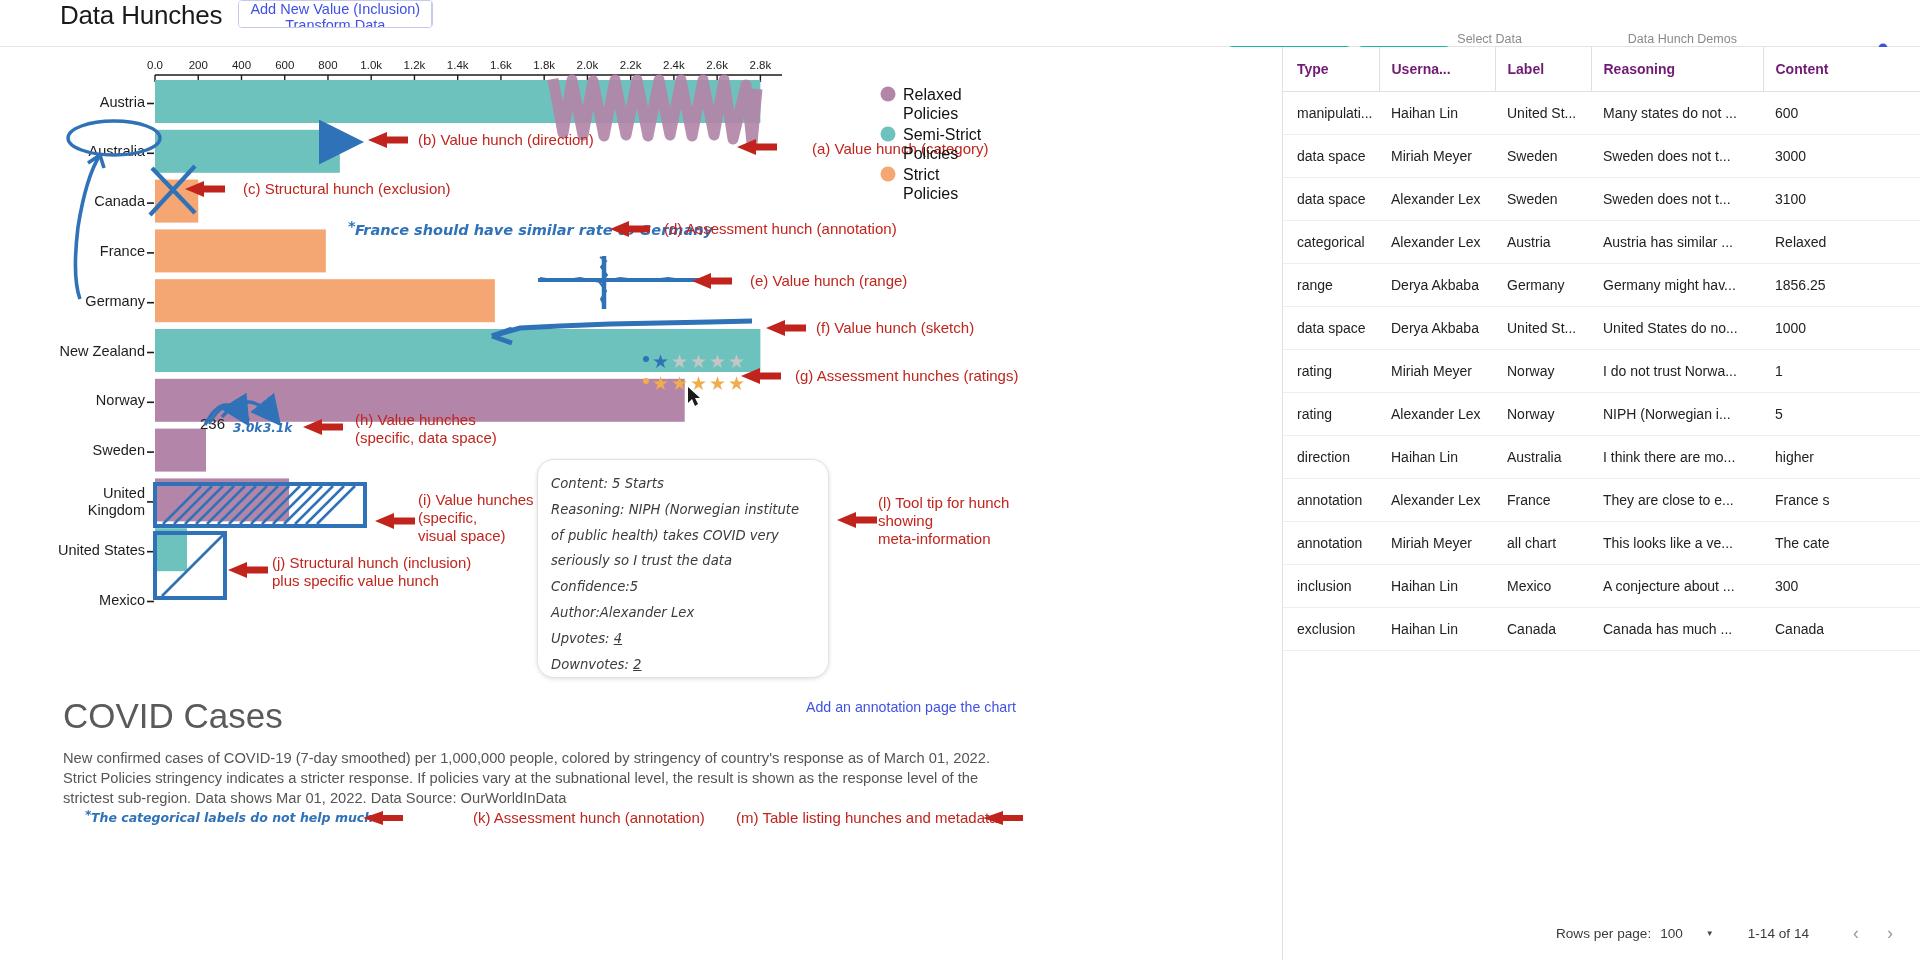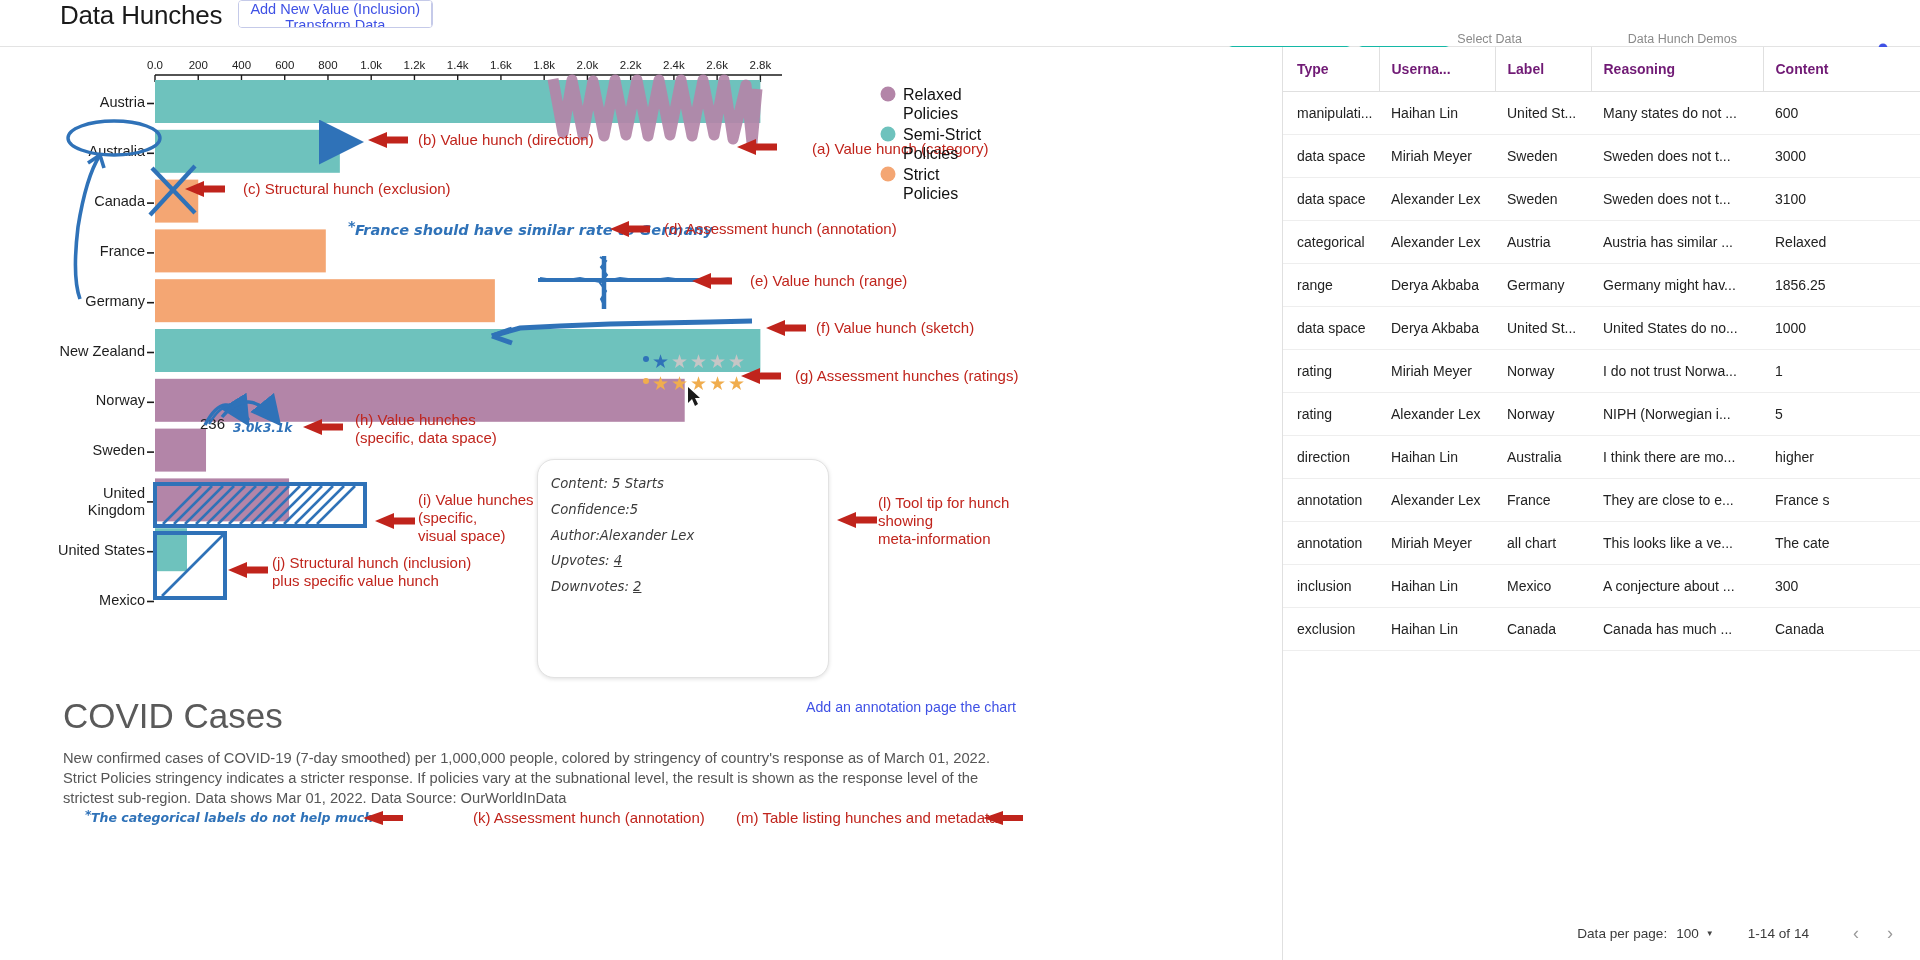--- a/index.html
+++ b/index.html
@@ -99,21 +99,21 @@
   }
   .tbl td:first-child { padding-left:14px; }
   .tbl-scroll-area { position:absolute; left:0; top:0; width:638px; height:845px; overflow:hidden; }
   .hscroll-track { position:absolute; left:0; top:838px; width:638px; height:16px; background:#fff; }
   .tbl-footer {
     position:absolute; left:0; top:860px; width:638px; height:52px;
     display:flex; align-items:center; justify-content:flex-end;
     font-size:13.6px; color:#3b3b3b; padding-right:14px; gap:0;
   }
   .tbl-footer .rpp-label { margin-right:9px; }
-  .rpp-select { display:flex; align-items:center; cursor:pointer; margin-right:34px; }
+  .rpp-select { display:flex; align-items:center; cursor:pointer; margin-right:34px;gap:16px; }
   .rpp-select .v { font-size:13.6px; }
   .rpp-select .c { font-size:8px; margin-left:7px; color:#444; }
   .range-lbl { margin-right:30px; }
   .pg-btn { width:34px; text-align:center; color:#9a9a9a; font-size:18px; cursor:pointer; user-select:none; }
 </style>
 </head>
 <body>
 
 <div class="topbar">
   <div class="app-title">Data Hunches</div>
@@ -385,20 +385,21 @@
         <text x="903" y="53" class="legend-lbl"><tspan x="903">Relaxed</tspan><tspan x="903" dy="19">Policies</tspan></text>
         <circle cx="888" cy="87" r="7.5" fill="#6ec2bd"></circle>
         <text x="903" y="93" class="legend-lbl"><tspan x="903">Semi-Strict</tspan><tspan x="903" dy="19">Policies</tspan></text>
         <circle cx="888" cy="127" r="7.5" fill="#f4a673"></circle>
         <text x="903" y="133" class="legend-lbl"><tspan x="903">Strict</tspan><tspan x="903" dy="19">Policies</tspan></text>
       </g>
   </svg>
 
   <div class="tooltip">
     <div>Content: 5 Starts</div>
+    <div class="wrap">Reasoning: NIPH (Norwegian institute of public health) takes COVID very seriously so I trust the data</div>
     <div>Confidence:5</div>
     <div>Author:Alexander Lex</div>
     <div>
       <span>Upvotes:</span>
       <u>4</u>
     </div>
     <div>
       <span>Downvotes:</span>
       <u>2</u>
     </div>
@@ -537,21 +538,21 @@
           </tr>
         </tbody>
     </table>
   </div>
 
   <div class="hscroll-track">
     
   </div>
 
   <div class="tbl-footer">
-    <span class="rpp-label">Data per page:</span>
+    <span class="rpp-label">Rows per page:</span>
     <span class="rpp-select">
       <span class="v">100</span>
       <span class="c">▼</span>
     </span>
     <span class="range-lbl">1-14 of 14</span>
     <span class="pg-btn">‹</span>
     <span class="pg-btn">›</span>
   </div>
 </div>
 

